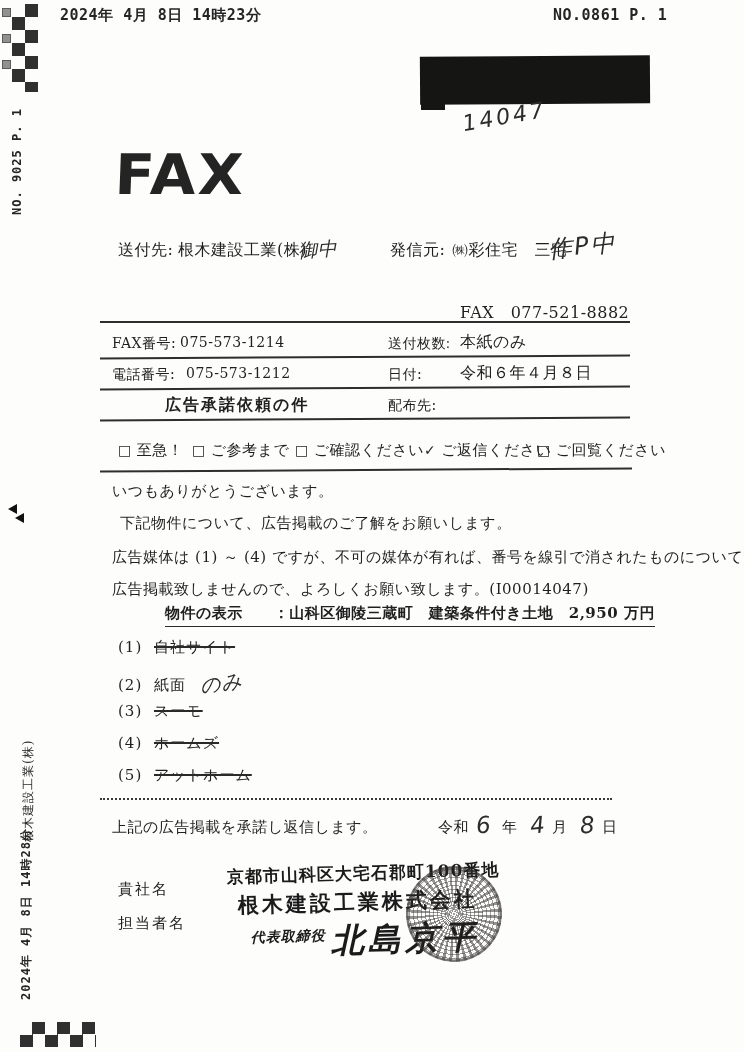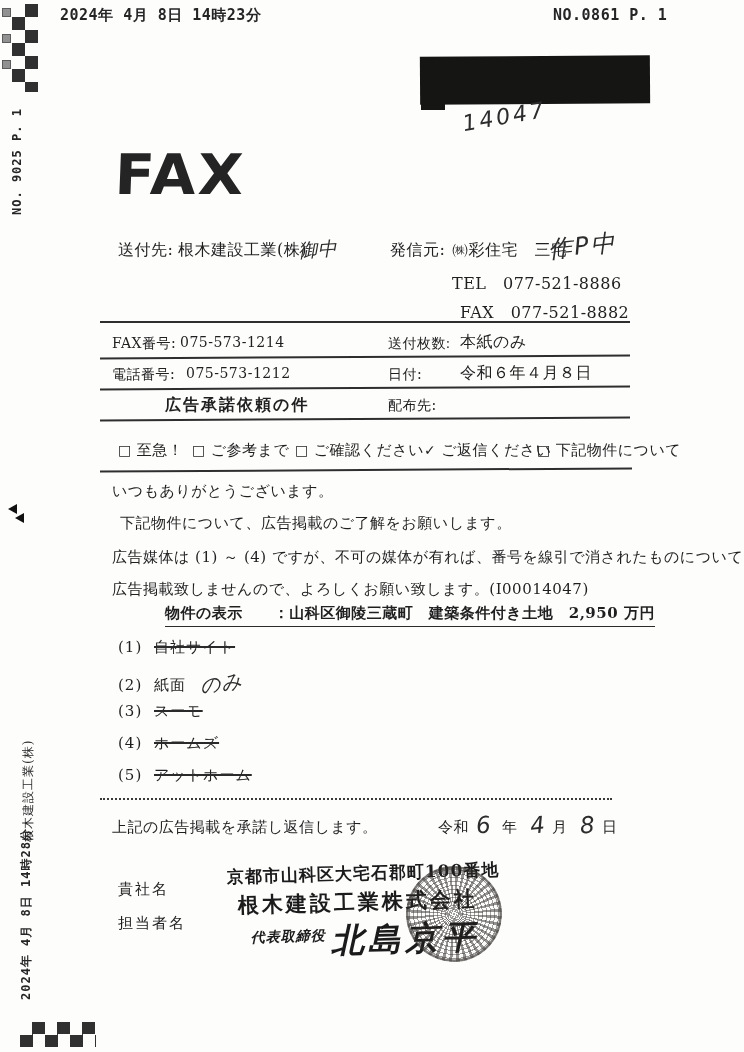--- a/index.html
+++ b/index.html
@@ -112,21 +112,20 @@
 
   <div class="fax-logo">FAX</div>
 
   <span class="t t16" style="left:118px; top:240px;">送付先:</span>
   <span class="t t16" style="left:178px; top:240px;">根木建設工業(株)</span>
   <span class="t t16 hand" style="left:298px; top:237px; font-size:19px; transform:rotate(-4deg);">御中</span>
 
   <span class="t t16" style="left:390px; top:240px;">発信元:</span>
   <span class="t t16" style="left:452px; top:240px;">㈱彩住宅　三宅</span>
   <span class="hand" style="position:absolute; left:548px; top:230px; font-size:24px; letter-spacing:2px; transform:rotate(-6deg);">作P中</span>
-  <span class="t t16" style="left:452px; top:274px;">TEL　077-521-8886</span>
   <span class="t t16" style="left:452px; top:303px;margin-left:8px;">FAX　077-521-8882</span>
 
   <div class="hline" style="left:100px; top:321px; width:530px;"></div>
 
   <span class="t t14" style="left:112px; top:335px;">FAX番号:</span>
   <span class="t t14" style="left:180px; top:334px;">075-573-1214</span>
   <span class="t t14" style="left:388px; top:335px;font-family:Liberation Serif, serif;">送付枚数:</span>
   <span class="t t16" style="left:460px; top:332px;">本紙のみ</span>
   <div class="hline" style="left:100px; top:356px; width:530px; transform:rotate(-0.3deg);"></div>
 
@@ -137,21 +136,21 @@
   <div class="hline" style="left:100px; top:387px; width:530px; transform:rotate(-0.3deg);"></div>
 
   <span class="t t16 bold" style="left:165px; top:395px; letter-spacing:2px;">広告承諾依頼の件</span>
   <span class="t t14" style="left:388px; top:397px;">配布先:</span>
   <div class="hline" style="left:100px; top:418px; width:530px; transform:rotate(-0.3deg);"></div>
 
   <span class="t" style="left:118px; top:441px;"><span class="chk">□</span><span>至急！</span></span>
   <span class="t" style="left:192px; top:441px;"><span class="chk">□</span><span>ご参考まで</span></span>
   <span class="t" style="left:295px; top:441px;"><span class="chk">□</span><span>ご確認ください</span></span>
   <span class="t" style="left:424px; top:441px;"><span class="chk">✓</span><span>ご返信ください</span></span>
-  <span class="t" style="left:537px; top:441px;"><span class="chk">□</span><span>下記物件について</span></span>
+  <span class="t" style="left:537px; top:441px;"><span class="chk">□</span><span>ご回覧ください</span></span>
 
   <div class="hline" style="left:100px; top:469px; width:532px; height:2.4px; transform:rotate(-0.35deg);"></div>
 
   <span class="t" style="left:112px; top:482px;">いつもありがとうございます。</span>
   <span class="t" style="left:120px; top:514px;">下記物件について、広告掲載のご了解をお願いします。</span>
   <span class="t" style="left:112px; top:548px;">広告媒体は (1) ～ (4) ですが、不可の媒体が有れば、番号を線引で消されたものについては</span>
   <span class="t" style="left:112px; top:580px;">広告掲載致しませんので、よろしくお願い致します。(I00014047)</span>
 
   <span class="t bold" style="left:165px; top:604px; border-bottom:1.8px solid #2a2a2a; padding-bottom:3px; letter-spacing:.5px;">物件の表示　　：山科区御陵三蔵町　建築条件付き土地　2,950 万円</span>
 

